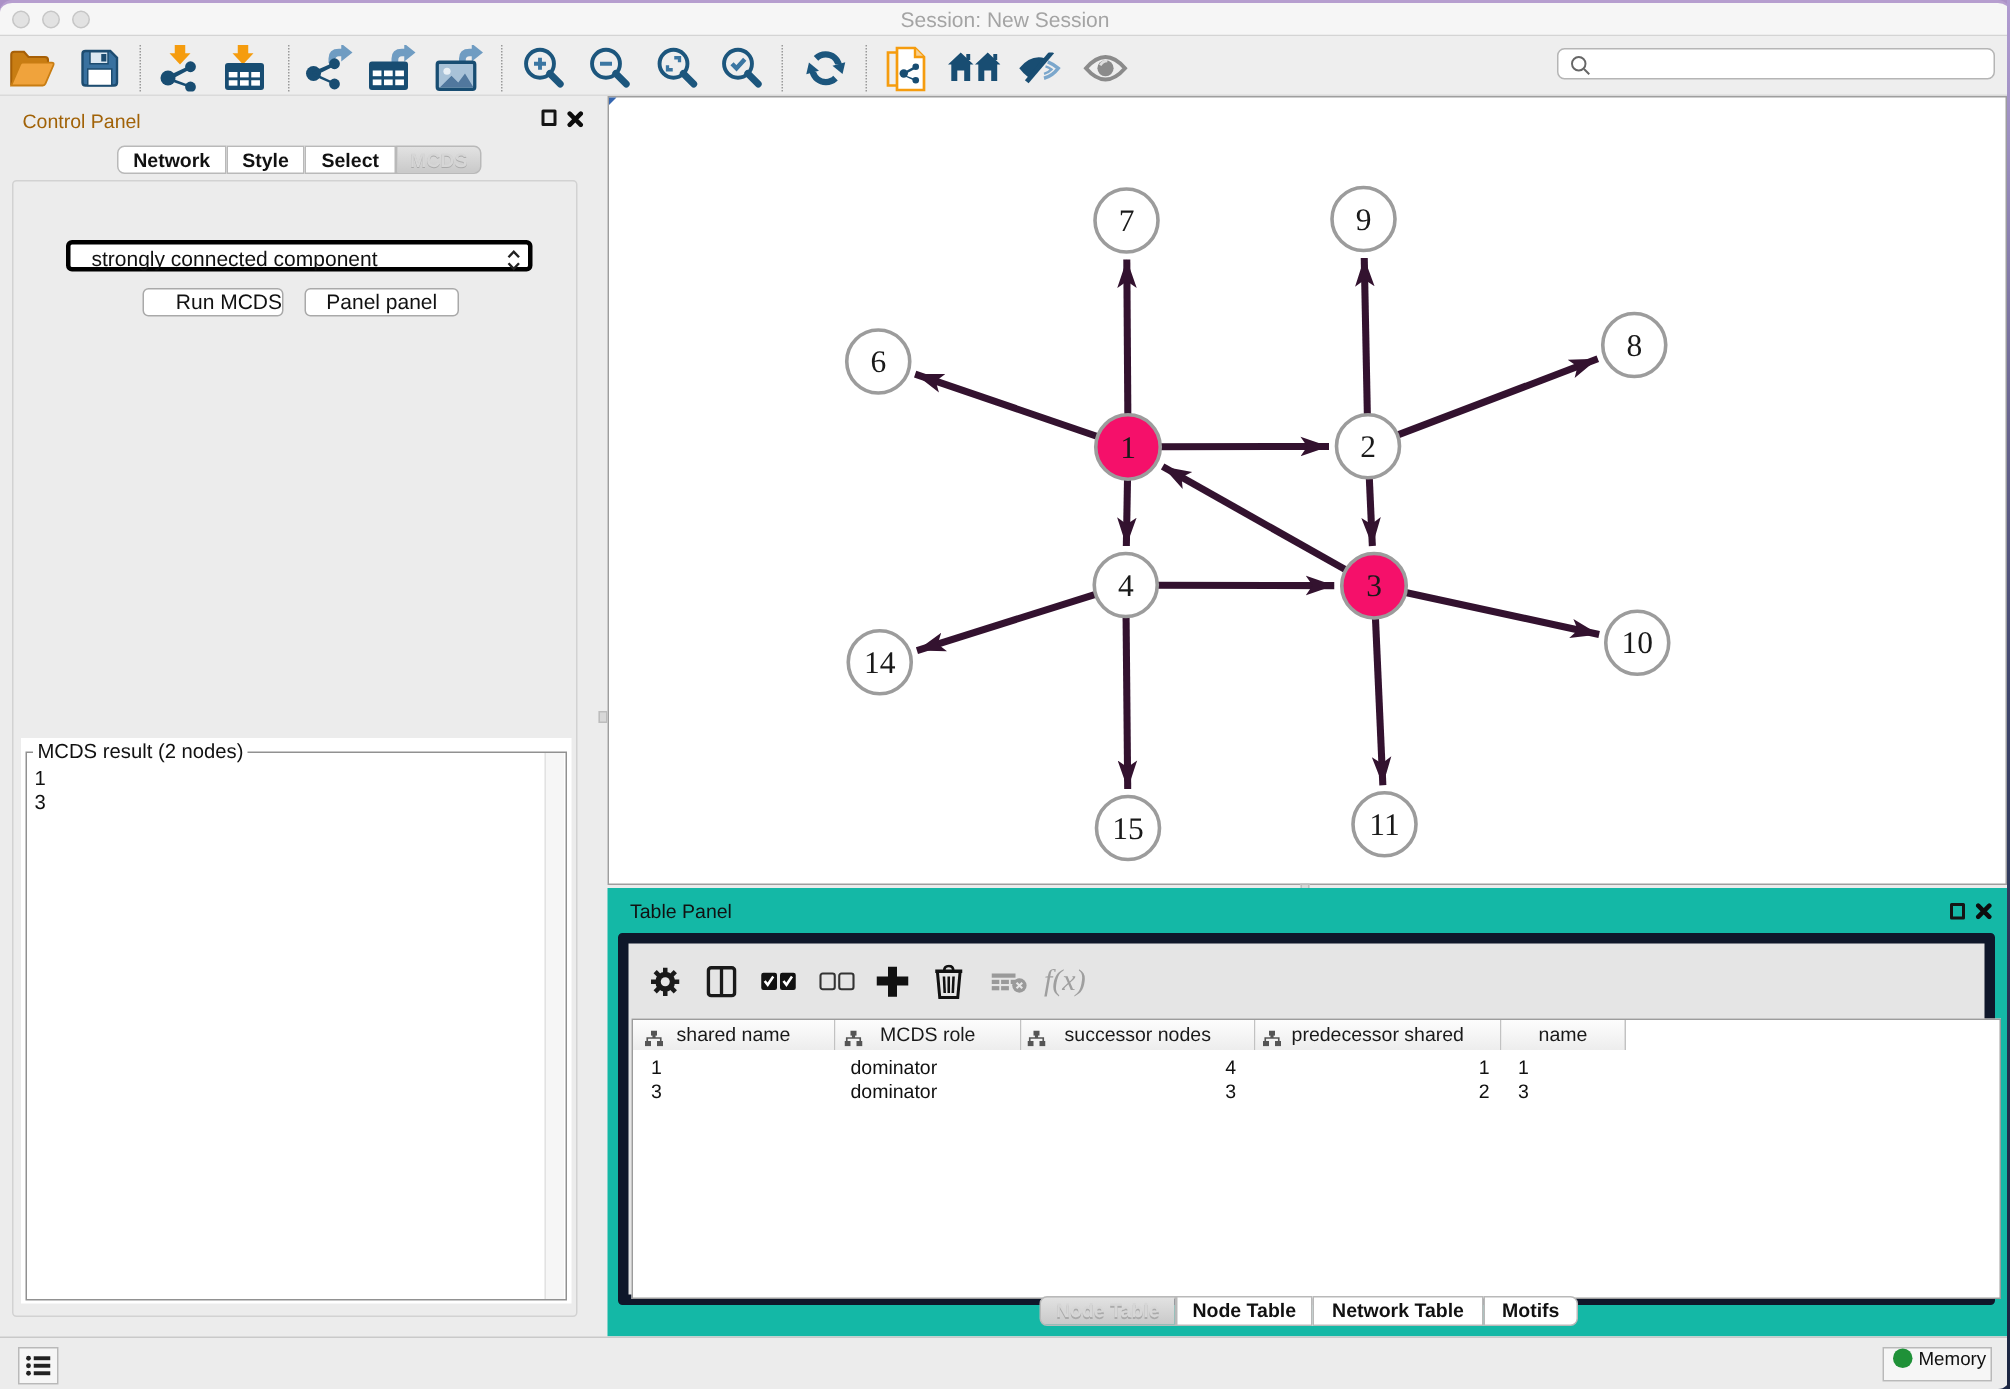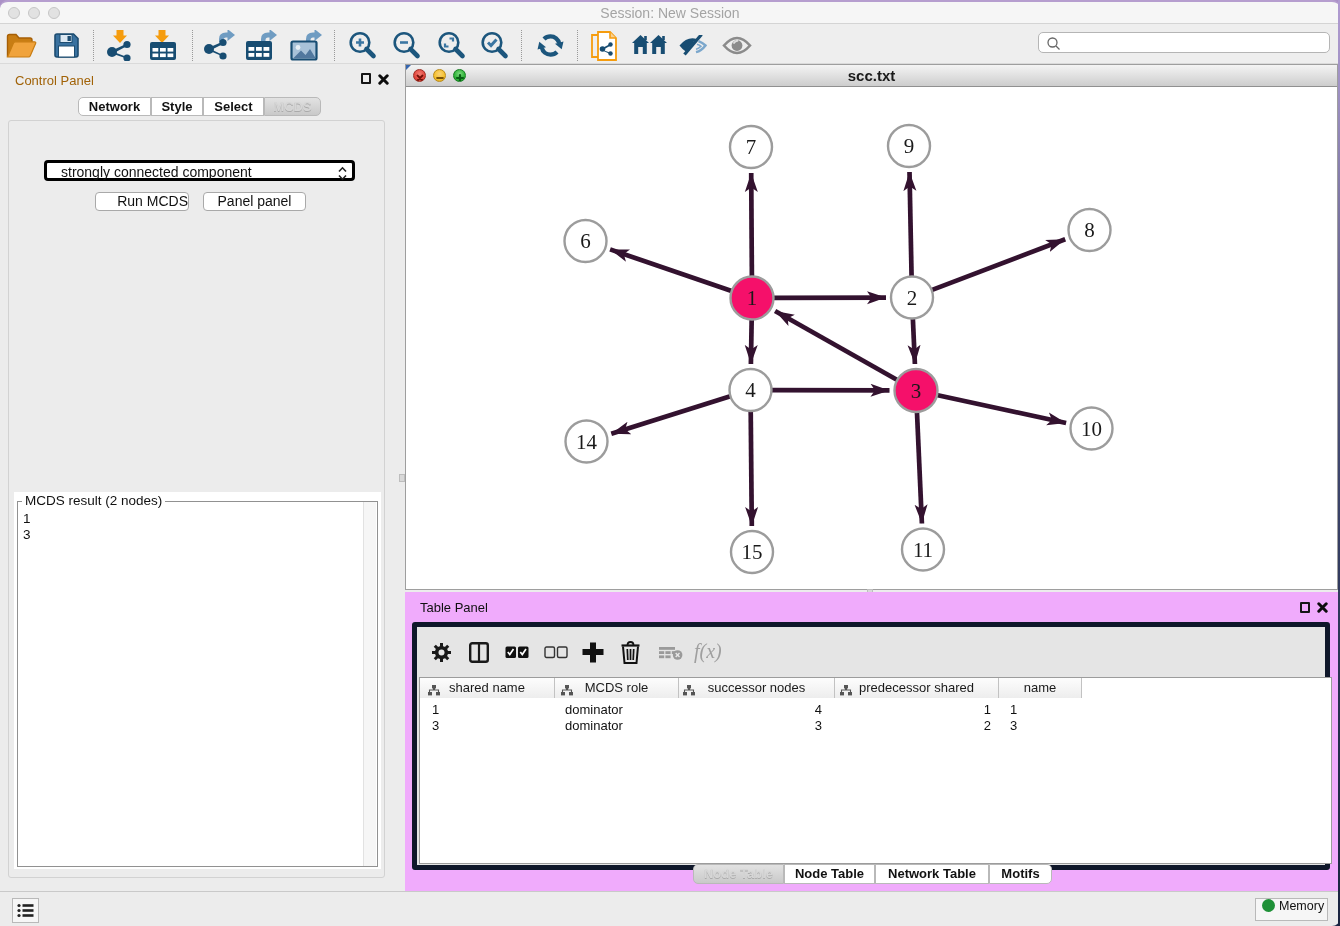--- a/index.html
+++ b/index.html
@@ -40,24 +40,24 @@
 #net-tb { position:absolute; left:0; top:0; width:931px; height:22px; background:linear-gradient(#f4f4f4,#cdcdcd); border-bottom:1px solid #909090; }
 #net-title { position:absolute; left:0; top:2px; width:100%; text-align:center; font-size:15px; font-weight:bold; color:#1a1a1a; }
 .nl { position:absolute; top:4px; width:13px; height:13px; border-radius:50%; overflow:hidden; }
 #net-corner { position:absolute; left:0; top:0; width:0; height:0; border-left:5px solid #3566b0; border-bottom:5px solid transparent; }
 
 
 #vsplit-h { left:399px; top:474px; width:6px; height:8px; background:#d8d8d8; border:1px solid #bdbdbd; }
 #hsplit-h { left:867px; top:589px; width:6px; height:5px; background:#d8d8d8; border:1px solid #bdbdbd; }
 
 
-#tp { left:405px; top:592px; width:933px; height:299px; background:#f0abfc; }
+#tp { left:405px; top:592px; width:933px; height:299px; background:#14b8a6; }
 #tp-title { position:absolute; left:15px; top:8px; font-size:13px; color:#111; }
 #tp-float { position:absolute; left:895px; top:10px; width:10px; height:11px; border:2px solid #151515; border-radius:1px; }
-#tp-inner { position:absolute; left:7px; top:30px; width:918px; height:248px; background:#e5e5e5; border:5px solid #0f172a; border-radius:3px; }
+#tp-inner { position:absolute; left:7px; top:30px; width:918px; height:248px; background:#e5e5e5; border:7px solid #0f172a; border-radius:3px; }
 #tp-table { position:absolute; left:2px; top:50px; width:913px; height:187px; background:#fff; border:1px solid #9c9c9c; }
 .hcell { position:absolute; top:0; height:20px; border-right:1px solid #c2c2c2; background:linear-gradient(#fdfdfd,#ededed); font-size:13px; color:#1a1a1a; text-align:center; line-height:20px; }
 .trow { position:absolute; font-size:13px; color:#111; height:16px; line-height:16px; }
 .tabrow2 { position:absolute; top:272px; height:20px; background:#fff; border:1px solid #b9b9b9; font-size:13px; font-weight:bold; color:#111; text-align:center; line-height:18px; }
 
 
 #statusbar { left:0; top:891px; width:1340px; height:35px; background:#ececec; border-top:1px solid #c9c9c9; }
 #listbtn { position:absolute; left:12px; top:6px; width:27px; height:25px; background:#f6f6f6; border:1px solid #b9b9b9; }
 #membtn { position:absolute; left:1255px; top:6px; width:73px; height:23px; background:#f6f6f6; border:1px solid #b9b9b9; font-size:12.5px; color:#111; }
 #rightedge { left:1338px; top:0; width:2px; height:926px; background:linear-gradient(#b19bd1 0%, #9d90c2 10%, #6a6691 30%, #3f466e 50%, #25304f 75%, #1a2440 100%); }
@@ -253,38 +253,20 @@
   <div class="btn" style="left:203px; width:103px;">Panel panel</div>
   <div id="resultbox">
     <div id="rb-border"></div>
     <div id="rb-scroll"></div>
     <div id="rb-label">MCDS result (2 nodes)</div>
     <div id="rb-text">1<br>3</div>
   </div>
 </div>
 
 <div class="abs" id="net">
-  <div id="net-tb">
-    <div id="net-title">scc.txt</div>
-    <div class="nl" style="left:7px;  background:radial-gradient(circle at 50% 35%,#f07d72,#e2453c 60%,#c43a30); border:1px solid #9d2e24;">
-      <svg width="12" height="12" viewBox="0 0 12 12">
-          <path d="M3.6 3.6 L8.4 8.4 M8.4 3.6 L3.6 8.4" stroke="#701108" stroke-width="2" stroke-linecap="round"></path>
-        </svg>
-    </div>
-    <div class="nl" style="left:27px; background:radial-gradient(circle at 50% 35%,#fad277,#f5c02a 60%,#dca820); border:1px solid #b8891a;">
-      <svg width="12" height="12" viewBox="0 0 12 12">
-          <line x1="3.2" y1="6" x2="8.8" y2="6" stroke="#7a5208" stroke-width="2.2" stroke-linecap="round"></line>
-        </svg>
-    </div>
-    <div class="nl" style="left:47px; background:radial-gradient(circle at 50% 35%,#7cd97f,#2db336 60%,#1f9a2c); border:1px solid #157c22;">
-      <svg width="12" height="12" viewBox="0 0 12 12">
-          <path d="M6 3 L6 9 M3 6 L9 6" stroke="#076014" stroke-width="2.2" stroke-linecap="round"></path>
-        </svg>
-    </div>
-  </div>
   <div id="net-corner"></div>
   <svg id="graph" width="931" height="501" style="position:absolute;left:0;top:23px" viewBox="0 0 931 501">
     <defs>
       <marker id="arr" markerUnits="userSpaceOnUse" markerWidth="21" markerHeight="15" refX="19" refY="7.5" orient="auto">
         <path d="M0,1 L19,7.5 L0,14 L4.5,7.5 z" fill="#33122f"></path>
       </marker>
     </defs>
     <g stroke="#33122f" stroke-width="4.7" marker-end="url(#arr)">
       <line x1="345.9" y1="190.0" x2="345.2" y2="85.0"></line>
       <line x1="327.1" y1="203.5" x2="204.1" y2="161.4"></line>

